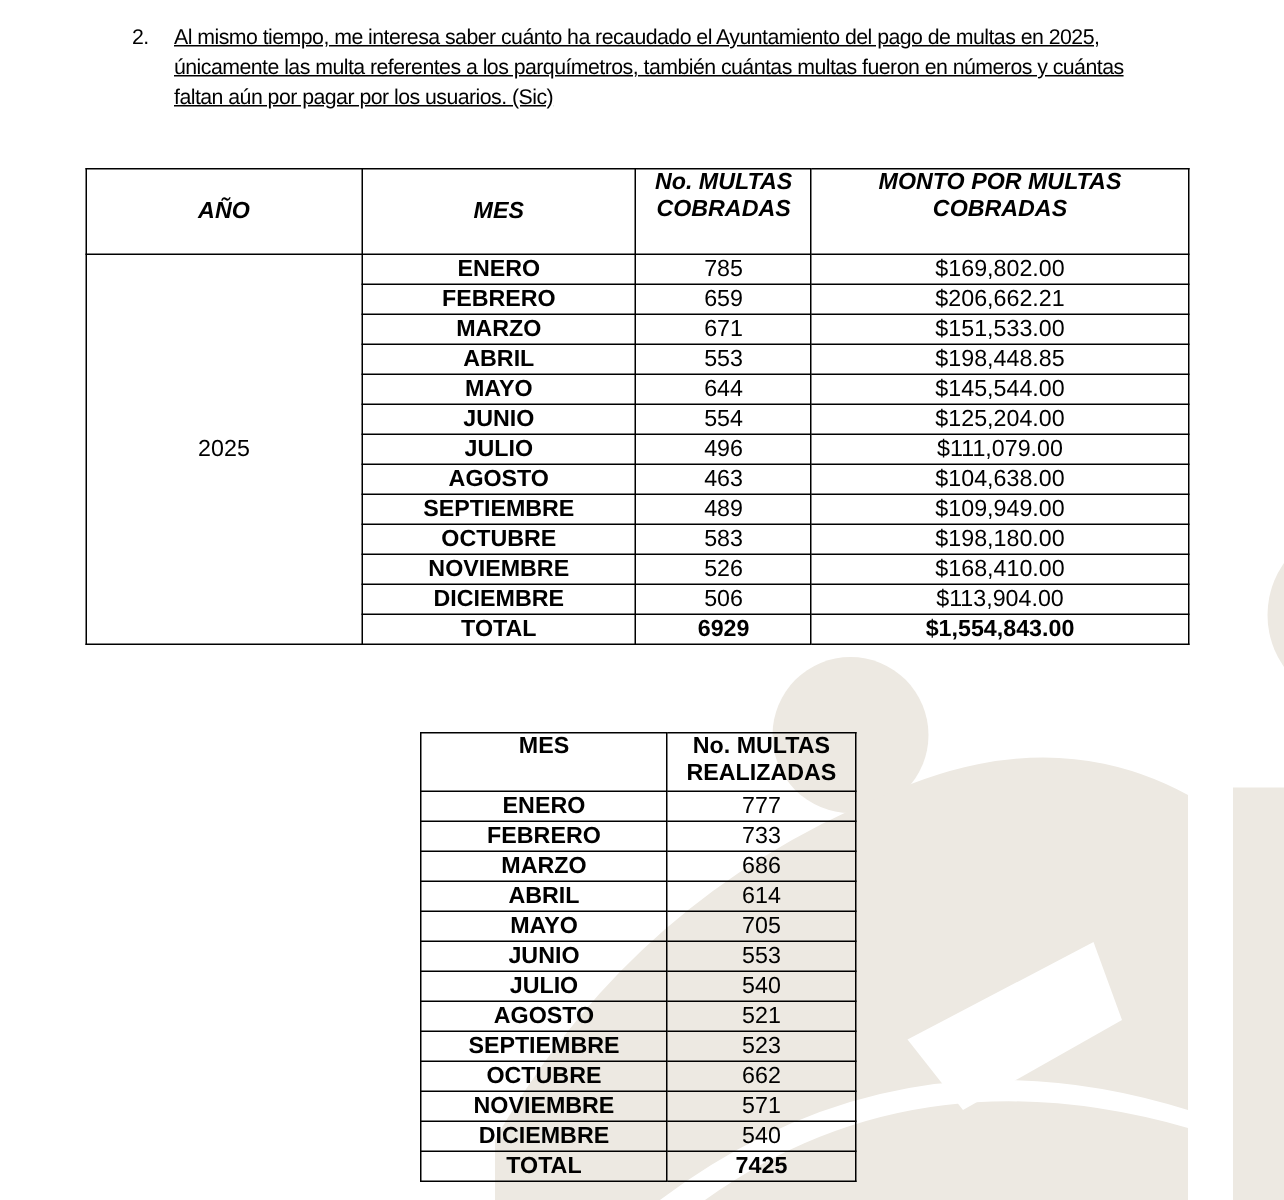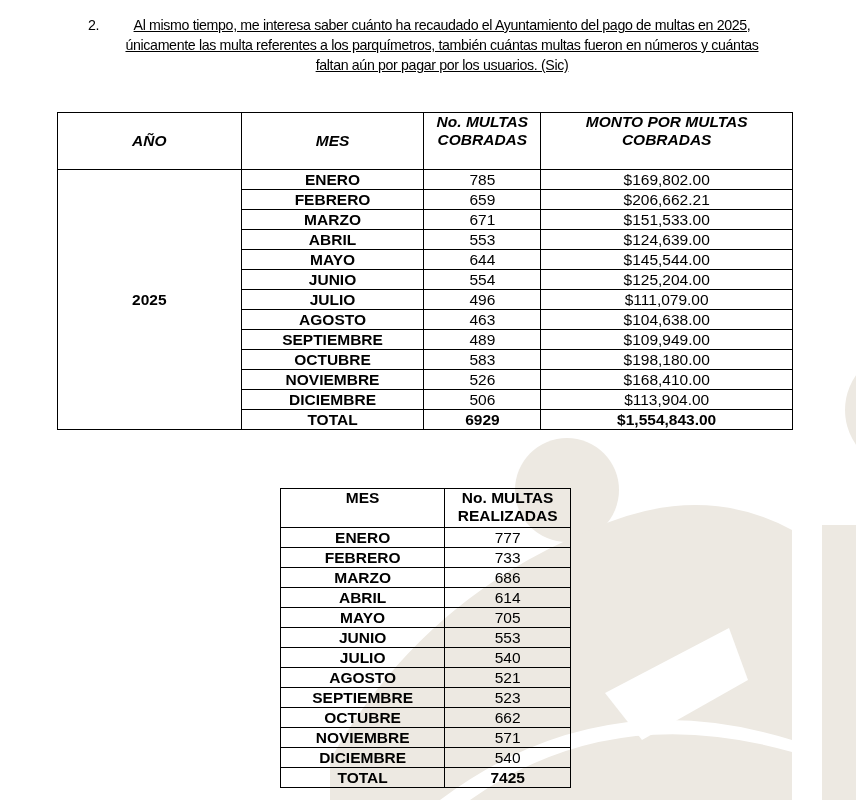--- a/index.html
+++ b/index.html
@@ -10,39 +10,39 @@
       color: #000;
     }
     .wm { position: absolute; top: 0; left: 0; width: 856px; height: 800px; z-index: 0; }
     .question {
       position: absolute; left: 88px; top: 15px; width: 680px;
       font-size: 14.2px; line-height: 20px; z-index: 1;
       font-family: "Liberation Sans Narrow", "Liberation Sans", sans-serif;
       letter-spacing: -0.35px;
     }
     .question .num { position: absolute; left: 0; top: 0; }
-    .question .text { margin-left: 28px; text-decoration: underline; display: block; text-align: center; }
+    .question .text { margin-left: 28px; text-decoration: underline; display: block; }
     table {
       position: absolute; border-collapse: collapse; z-index: 1;
       background: transparent;
     }
     td, th {
       border: 1.3px solid #000; padding: 0; text-align: center;
       font-size: 15.5px; height: 19px; line-height: 18px;
     }
     th { font-weight: bold; vertical-align: top; }
     .b { font-weight: bold; }
     #t1 { left: 57px; top: 112px; width: 736px; }
     #t1 .c1 { width: 183px; }
     #t1 .c2 { width: 182px; }
     #t1 .c3 { width: 116px; }
     #t1 .c4 { width: 251px; }
     #t1 th.c1, #t1 th.c2 { vertical-align: middle; }
     #t1 th { height: 56px; font-style: italic; }
-    #t1 .year { vertical-align: middle; font-weight: bold; }
+    #t1 .year { vertical-align: middle; font-weight: normal; }
     #t2 { left: 280px; top: 488px; width: 291px; }
     #t2 .c1 { width: 164px; }
     #t2 .c2 { width: 125px; }
     #t2 th { height: 38px; }
   </style>
 </head>
 <body>
 
 <svg class="wm" viewBox="0 0 856 800">
   <g fill="#ede9e2">
@@ -84,21 +84,21 @@
         <td>$206,662.21</td>
       </tr>
       <tr>
         <td class="b">MARZO</td>
         <td>671</td>
         <td>$151,533.00</td>
       </tr>
       <tr>
         <td class="b">ABRIL</td>
         <td>553</td>
-        <td>$124,639.00</td>
+        <td>$198,448.85</td>
       </tr>
       <tr>
         <td class="b">MAYO</td>
         <td>644</td>
         <td>$145,544.00</td>
       </tr>
       <tr>
         <td class="b">JUNIO</td>
         <td>554</td>
         <td>$125,204.00</td>

